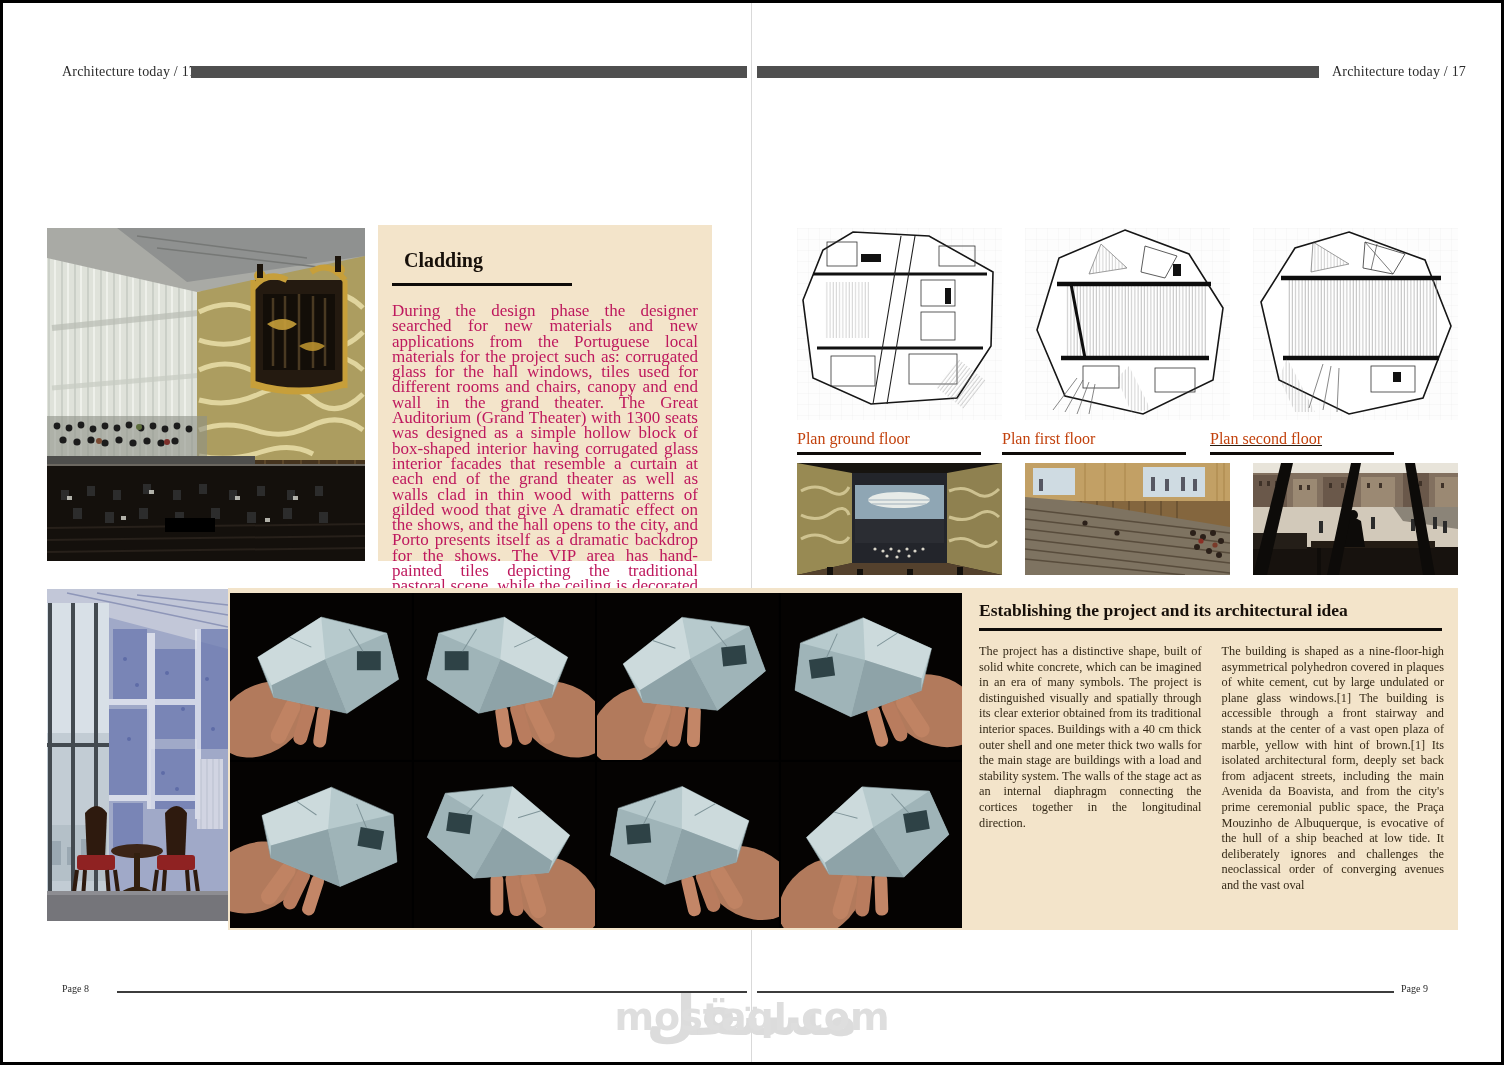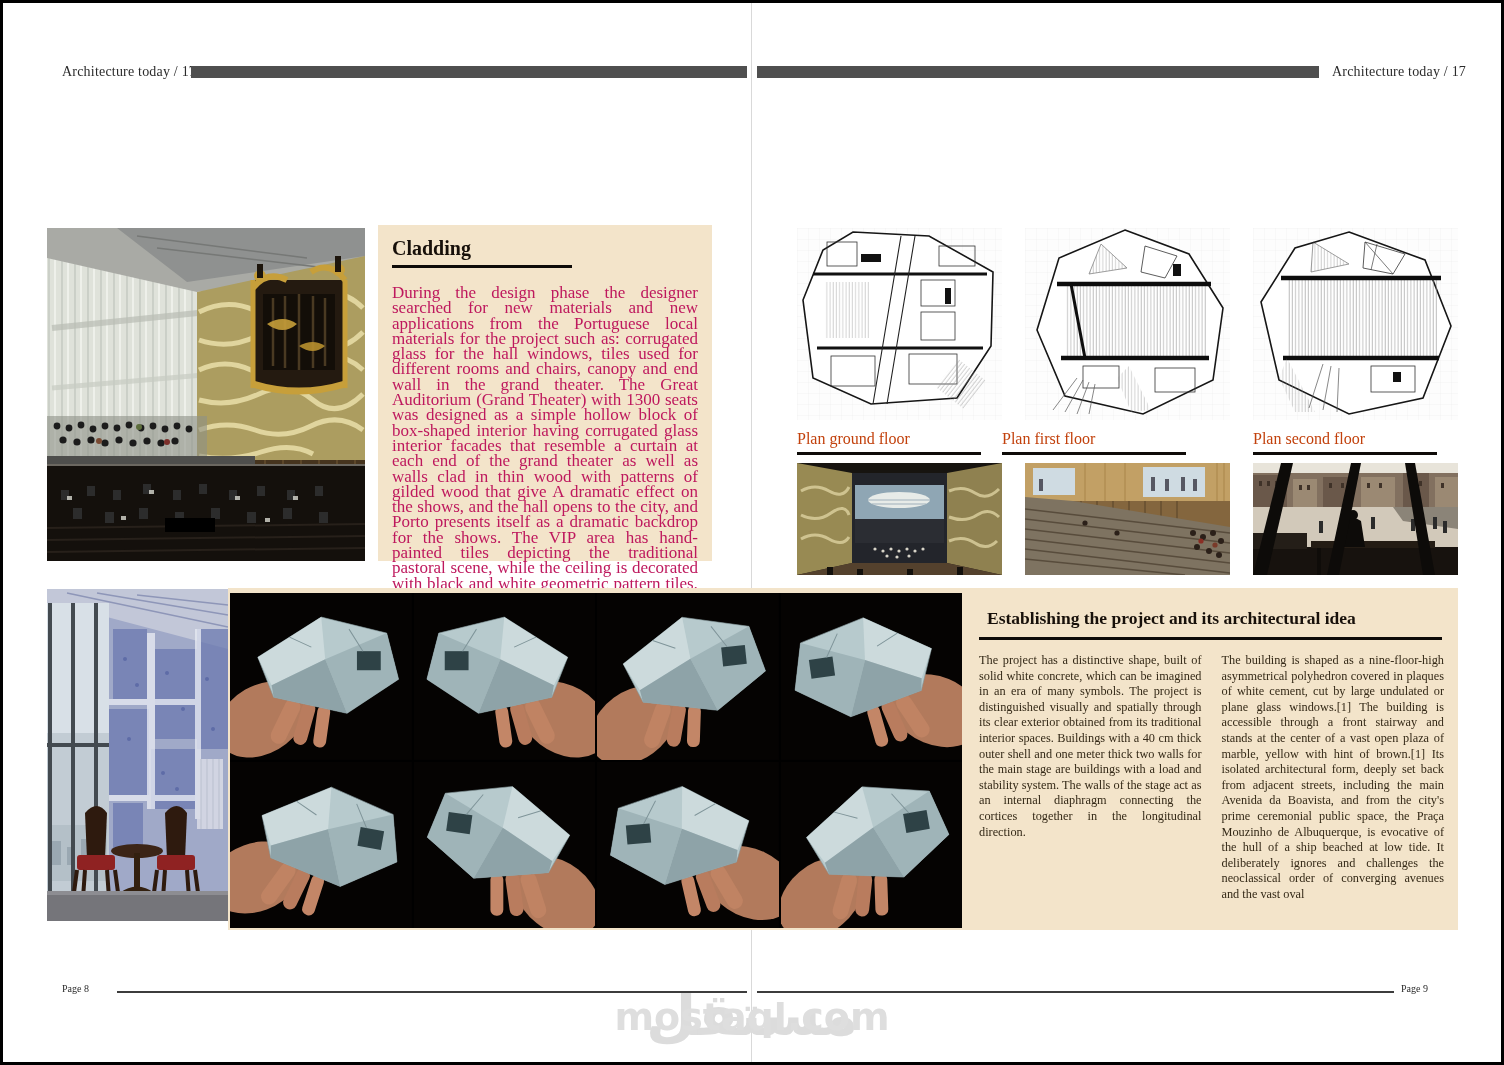--- a/index.html
+++ b/index.html
@@ -8,30 +8,30 @@
   .abs{position:absolute;}
   #frame{position:absolute;inset:0;border:3px solid #000;pointer-events:none;z-index:50;}
   #gutter{left:751px;top:3px;bottom:3px;width:1px;background:#d9d9d9;}
 
   
   .hdr-title{font-size:14px;color:#2b2b2b;letter-spacing:.2px;}
   .hdr-bar{height:12px;background:#4f4f4f;}
 
   
   .panel{background:#f3e4ca;}
-  .box-heading{font-size:20px;color:#17100a;margin:0;line-height:1.1;}
+  .box-heading{font-size:20px;color:#17100a;margin:12px;line-height:1.1;}
   .rule{background:#0e0b08;height:3px;margin-top:6px;}
   .body-text{font-size:17px;line-height:15.3px;text-align:justify;color:#be185d;}
 
   
   .plan-label{font-size:16px;color:#c2410c;}
   .plan-rule{height:3px;background:#0e0b08;margin-top:4px;}
 
   
-  .est-heading{font-size:17.5px;color:#17100a;margin:8px;}
+  .est-heading{font-size:17.5px;color:#17100a;margin:0;}
   .cols{display:flex;gap:20px;margin-top:13px;}
   .col{flex:1;font-size:12.3px;line-height:15.6px;text-align:justify;color:#342917;}
 
   
   .pg-label{font-size:10px;color:#2b2b2b;z-index:40;}
   .pg-line{height:2px;background:#3c3c3c;z-index:40;}
 
   
   .wm{left:752px;transform:translateX(-50%);text-align:center;z-index:30;
       font-family:"DejaVu Sans", sans-serif;font-weight:bold;color:#dcdcdc;}
@@ -282,21 +282,21 @@
   </div>
 
   <div class="abs" style="left:797px;top:430px;width:205px;">
     <span class="plan-label">Plan ground floor</span>
     <div class="plan-rule" style="width:184px;"></div>
   </div>
   <div class="abs" style="left:1002px;top:430px;width:205px;">
     <span class="plan-label">Plan first floor</span>
     <div class="plan-rule" style="width:184px;"></div>
   </div>
-  <div class="abs" style="left:1253px;top:430px;width:205px;">
+  <div class="abs" style="left:1210px;top:430px;width:205px;text-decoration:underline;">
     <span class="plan-label">Plan second floor</span>
     <div class="plan-rule" style="width:184px;"></div>
   </div>
 
   <div class="abs" style="left:797px;top:463px;width:205px;height:112px;">
     <svg viewBox="0 0 205 112" width="205" height="112">
       <rect width="205" height="112" fill="#2a241c"></rect>
       <rect y="0" width="205" height="16" fill="#171410"></rect>
       <polygon points="0,0 55,10 55,100 0,112" fill="#988a53"></polygon>
       <polygon points="205,0 150,10 150,100 205,112" fill="#8f8150"></polygon>

